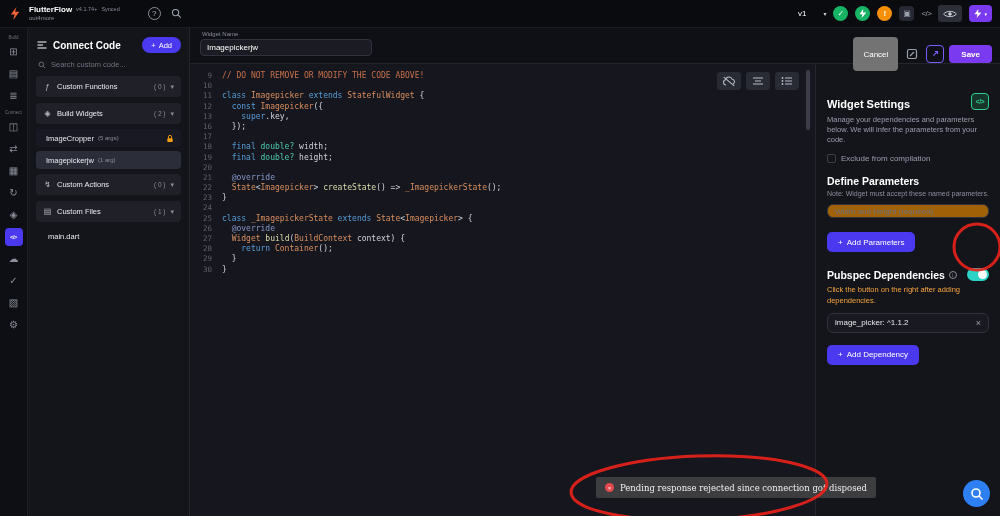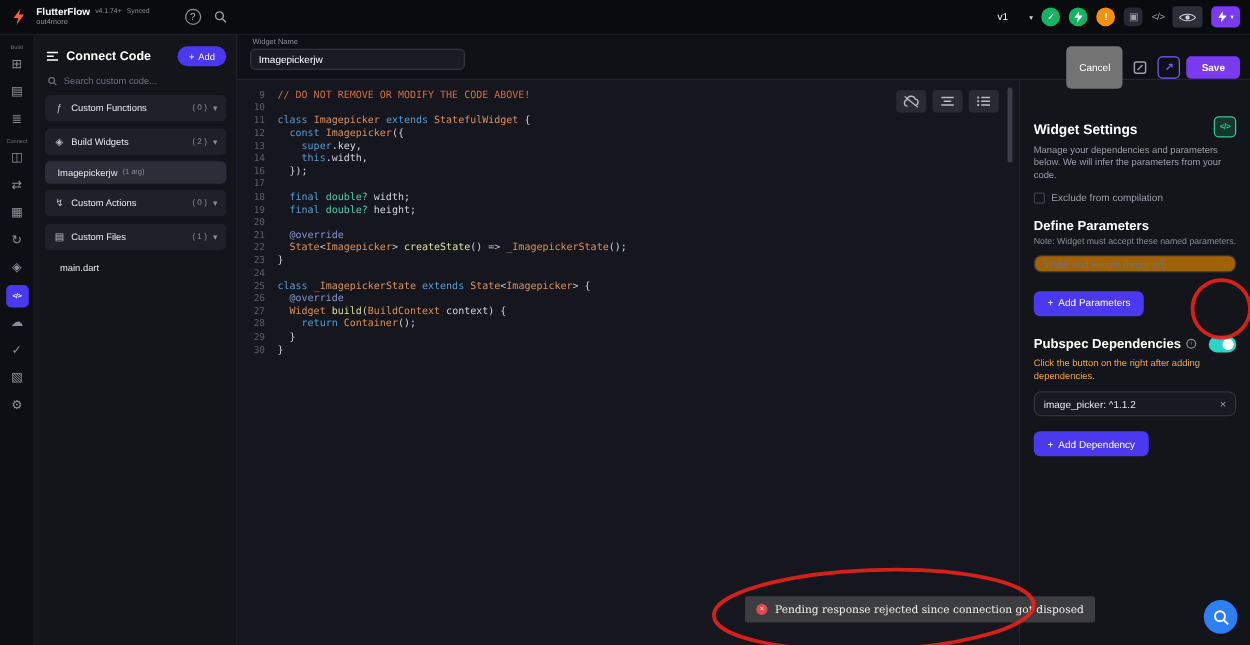--- a/index.html
+++ b/index.html
@@ -220,20 +220,29 @@
         <span class="sec-chev">▾</span>
       </div>
 
       <div class="section-row">
         <span class="sec-icon">◈</span>
         <span class="sec-label">Build Widgets</span>
         <span class="sec-count">( 2 )</span>
         <span class="sec-chev">▾</span>
       </div>
 
+      <div class="child-row">
+        <span class="child-name">ImageCropper</span>
+        <span class="child-args">(5 args)</span>
+        <span class="child-spacer"></span>
+        <svg width="8" height="9" viewBox="0 0 10 12">
+            <path d="M3 6 V3.8 a2 2 0 0 1 4 0 V6" fill="none" stroke="#f59e0b" stroke-width="1.3"></path>
+            <rect x="1.4" y="5.5" width="7.2" height="5.3" rx="1" fill="#f59e0b"></rect>
+          </svg>
+      </div>
       <div class="child-row selected">
         <span class="child-name">Imagepickerjw</span>
         <span class="child-args">(1 arg)</span>
       </div>
 
       <div class="section-row">
         <span class="sec-icon">↯</span>
         <span class="sec-label">Custom Actions</span>
         <span class="sec-count">( 0 )</span>
         <span class="sec-chev">▾</span>
@@ -287,24 +296,20 @@
                 <span class="ln">11</span>
                 <span class="ct"><span class="tk-kw">class </span><span class="tk-ty">Imagepicker</span><span class="tk-kw"> extends </span><span class="tk-ty">StatefulWidget</span><span class="tk-pl"> {</span></span>
               </div>
               <div class="code-row">
                 <span class="ln">12</span>
                 <span class="ct"><span class="tk-kw">  const </span><span class="tk-ty">Imagepicker</span><span class="tk-pl">({</span></span>
               </div>
               <div class="code-row">
                 <span class="ln">13</span>
                 <span class="ct"><span class="tk-kw">    super</span><span class="tk-pl">.key,</span></span>
-              </div>
-              <div class="code-row">
-                <span class="ln">14</span>
-                <span class="ct"><span class="tk-kw">    this</span><span class="tk-pl">.width,</span></span>
               </div>
               <div class="code-row">
                 <span class="ln">16</span>
                 <span class="ct"><span class="tk-pl">  });</span></span>
               </div>
               <div class="code-row">
                 <span class="ln">17</span>
                 <span class="ct"></span>
               </div>
               <div class="code-row">

